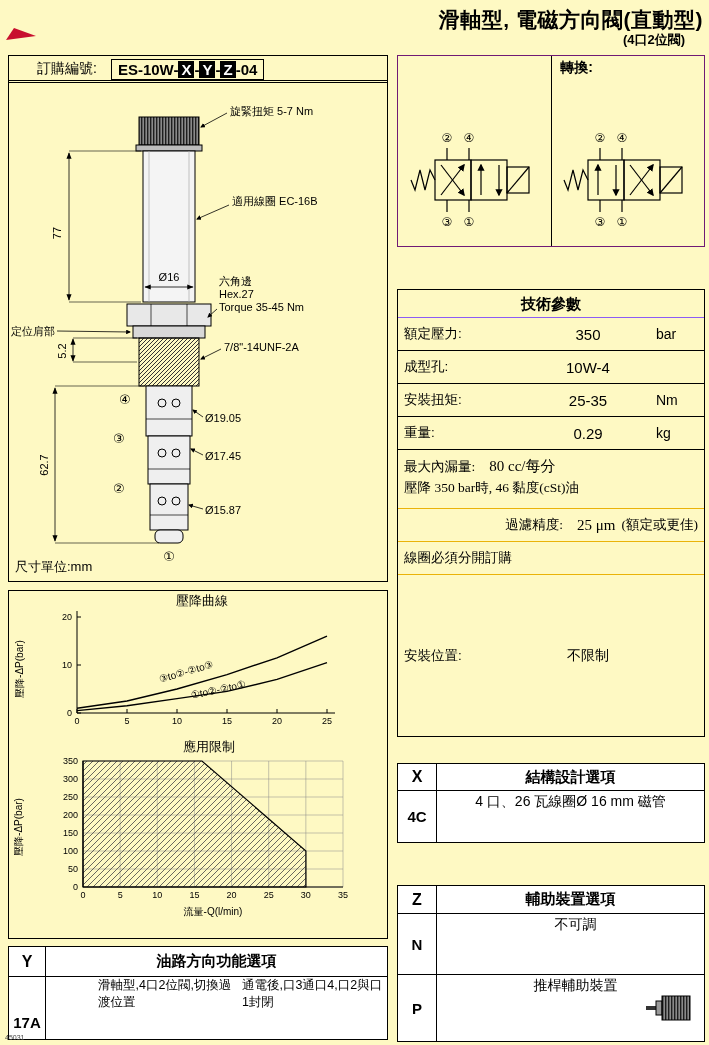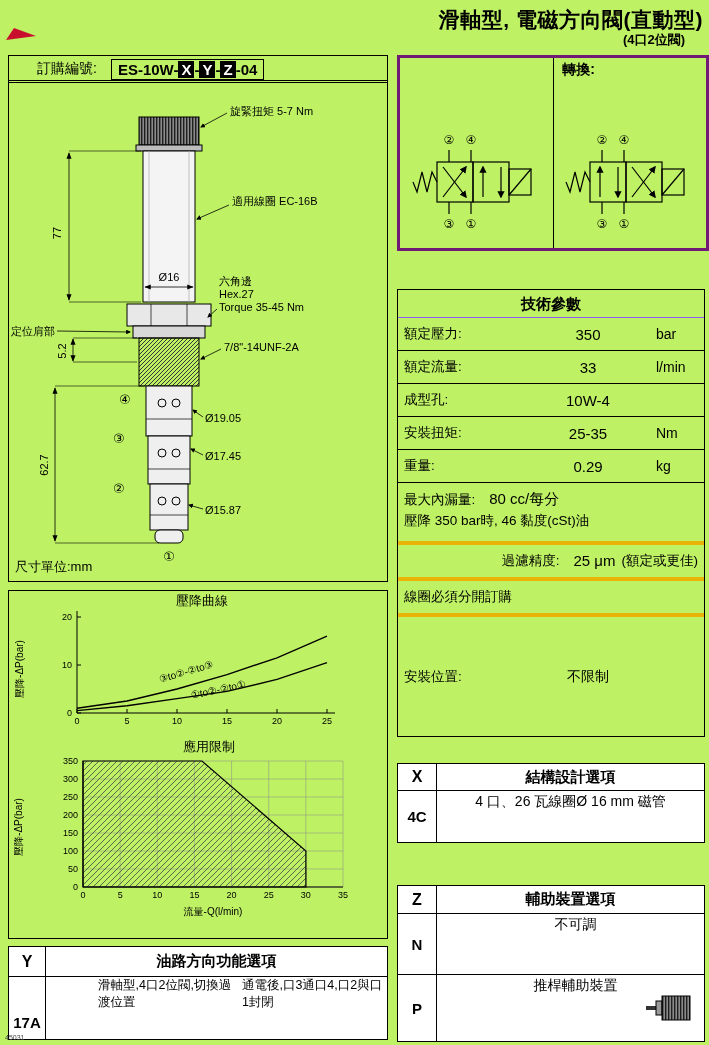--- a/index.html
+++ b/index.html
@@ -1,16 +1,16 @@
 <!DOCTYPE html>
 <html><head>
 <meta charset="utf-8">
 <style>
   html,body{margin:0;padding:0;background:#9a9a9a;}
-  .page{position:relative;width:709px;height:1045px;background:#bef264;overflow:hidden;
+  .page{position:relative;width:709px;height:1045px;background:#fef9c3;overflow:hidden;
         font-family:"Liberation Sans","DejaVu Sans",sans-serif;color:#000;}
 
   
   .title{position:absolute;top:6px;right:6px;font-size:21px;font-weight:bold;letter-spacing:0.5px;}
   .subtitle{position:absolute;top:31px;right:24px;font-size:13px;font-weight:bold;}
   .logo{position:absolute;left:6px;top:26px;}
 
   
   .order-box{position:absolute;left:8px;top:55px;width:378px;height:26px;border:1px solid #000;
              display:flex;align-items:center;}
@@ -47,37 +47,37 @@
             font-weight:bold;font-size:16px;}
   .opt-title{flex:1;display:flex;align-items:center;justify-content:center;font-weight:bold;font-size:15px;}
   .opt-row{display:flex;flex:1;border-bottom:1px solid #000;position:relative;}
   .opt-row:last-child{border-bottom:none;}
   .opt-content{flex:1;display:flex;flex-direction:row;justify-content:center;font-size:14px;line-height:1.45;}
   .center{text-align:center;}
   .y-desc{padding-left:52px;justify-content:flex-end;padding-bottom:7px;font-size:12.5px;line-height:1.35;}
   .y-code{align-items:flex-end;justify-content:center;padding-bottom:8px;display:flex;}
 
   
-  .transfer-box{position:absolute;left:397px;top:55px;width:306px;height:190px;border:3px solid #701a75;display:flex;}
+  .transfer-box{position:absolute;left:397px;top:55px;width:306px;height:190px;border:1px solid #701a75;display:flex;}
   .transfer-label{position:absolute;left:53%;top:3px;font-weight:bold;font-size:14px;}
   .sym-cell{width:50%;display:flex;align-items:flex-end;justify-content:center;padding-bottom:14px;box-sizing:border-box;}
   .sym-cell.right{border-left:1px solid #000;}
   .sline{fill:none;stroke:#000;stroke-width:1.2;}
   .sport{font-size:12px;}
 
   
   .tech-table{position:absolute;left:397px;top:289px;width:306px;height:446px;border:1px solid #000;
               display:flex;flex-direction:column;box-sizing:content-box;}
   .tech-header{height:27px;line-height:27px;border-bottom:1px solid #8b5cf6;text-align:center;font-weight:bold;font-size:15px;}
   .trow{border-bottom:1px solid #000;display:flex;align-items:center;height:32px;font-size:13.5px;flex:none;}
   .trow:last-child{border-bottom:none;flex:1;}
   .tl{width:128px;padding-left:6px;}
   .tv{width:112px;text-align:center;font-size:15px;}
   .tu{flex:1;padding-left:12px;font-size:14px;}
-  .tnote{border-bottom:4px solid #eab308;padding:5px 6px;font-size:13.5px;line-height:1.5;flex:none;}
+  .tnote{border-bottom:1px solid #eab308;padding:5px 6px;font-size:13.5px;line-height:1.5;flex:none;font-family:Liberation Serif, serif;}
   .tnote .big{font-size:15px;margin-left:14px;}
 
   .footer-code{position:absolute;left:5px;top:1034px;font-size:7px;color:#444;}
 </style>
 </head>
 <body>
 
 <svg width="0" height="0" style="position:absolute" aria-hidden="true">
   <defs>
     <marker id="dimarr" viewBox="0 0 10 10" refX="9" refY="5" markerWidth="8" markerHeight="8" orient="auto-start-reverse">
@@ -367,25 +367,20 @@
 
   <div class="tech-table">
     <div class="tech-header">技術參數</div>
 
     <div class="trow">
       <span class="tl">額定壓力:</span>
       <span class="tv">350</span>
       <span class="tu">bar</span>
     </div>
     <div class="trow">
-      <span class="tl">額定流量:</span>
-      <span class="tv">33</span>
-      <span class="tu">l/min</span>
-    </div>
-    <div class="trow">
       <span class="tl">成型孔:</span>
       <span class="tv">10W-4</span>
       <span class="tu"></span>
     </div>
     <div class="trow">
       <span class="tl">安裝扭矩:</span>
       <span class="tv">25-35</span>
       <span class="tu">Nm</span>
     </div>
     <div class="trow">

